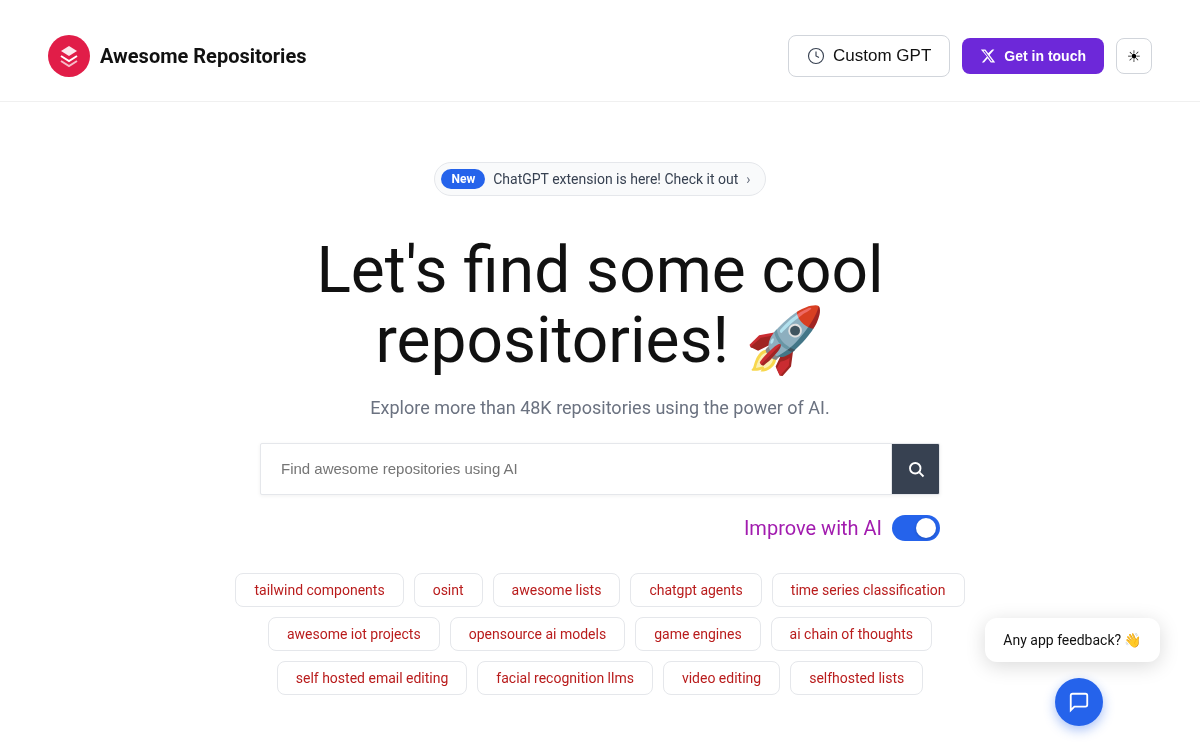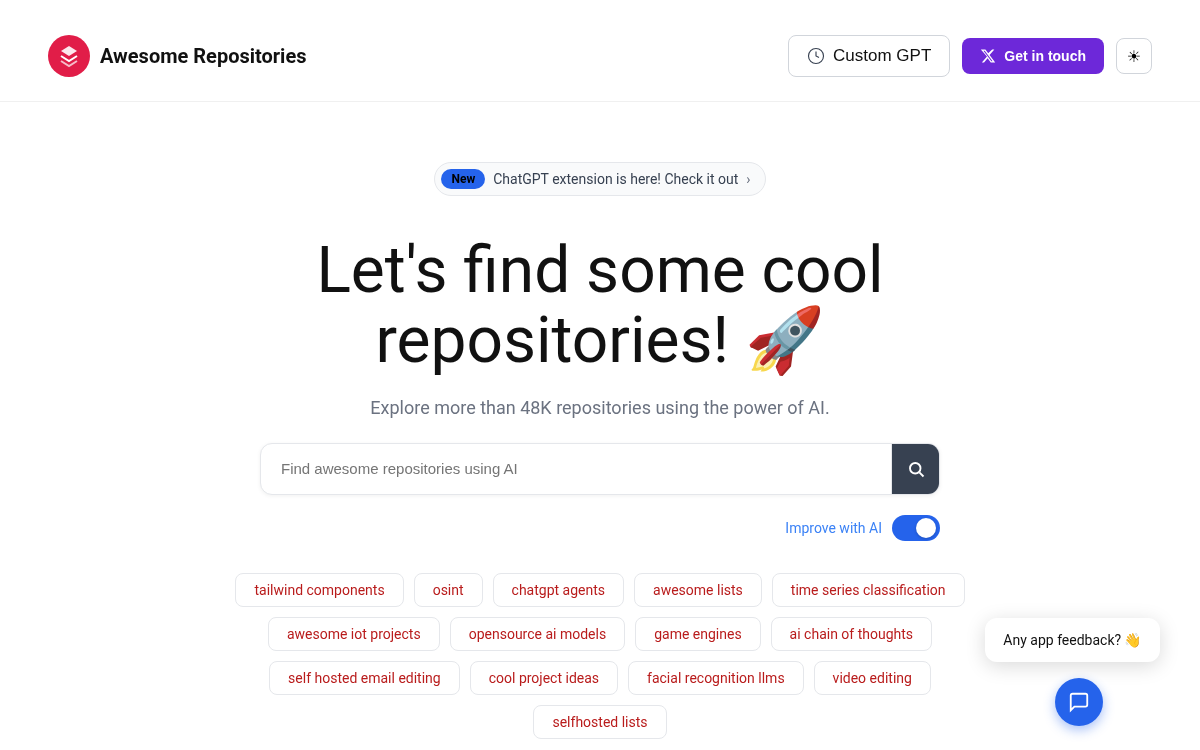--- a/index.html
+++ b/index.html
@@ -102,21 +102,21 @@
       gap: 8px;
       background: #f9fafb;
       border: 1px solid #e5e7eb;
       border-radius: 999px;
       padding: 6px 14px 6px 6px;
       margin-bottom: 40px;
       cursor: pointer;
     }
     .banner-new {
       background: #2563eb;
-      color: #000000;
+      color: #ffffff;
       font-size: 12px;
       font-weight: 700;
       padding: 3px 10px;
       border-radius: 999px;
     }
     .banner-text {
       font-size: 14px;
       color: #374151;
     }
     .banner-chevron {
@@ -144,21 +144,21 @@
     
     .search-container {
       width: 680px;
       position: relative;
       margin-bottom: 20px;
     }
     .search-box {
       display: flex;
       align-items: center;
       border: 1.5px solid #e5e7eb;
-      border-radius: 12px;
+      border-radius: 2px;
       overflow: hidden;
       background: white;
       box-shadow: 0 1px 4px rgba(0,0,0,0.06);
     }
     .search-input {
       flex: 1;
       padding: 16px 20px;
       border: none;
       outline: none;
       font-size: 15px;
@@ -183,22 +183,22 @@
     
     .ai-toggle-row {
       display: flex;
       align-items: center;
       justify-content: flex-end;
       width: 680px;
       gap: 10px;
       margin-bottom: 32px;
     }
     .ai-toggle-label {
-      font-size: 14px;
-      color: #3b82f6;
+      font-size: 20px;
+      color: #a21caf;
     }
     .toggle-switch {
       width: 48px;
       height: 26px;
       background: #2563eb;
       border-radius: 999px;
       position: relative;
       cursor: pointer;
       flex-shrink: 0;
     }
@@ -339,29 +339,28 @@
   <div class="ai-toggle-row">
     <span class="ai-toggle-label">Improve with AI</span>
     <div class="toggle-switch">
       <div class="toggle-knob"></div>
     </div>
   </div>
 
   <div class="tags-section" id="tags-container">
   <span class="tag">tailwind components</span>
       <span class="tag">osint</span>
+      <span class="tag">awesome lists</span>
       <span class="tag">chatgpt agents</span>
-      <span class="tag">awesome lists</span>
       <span class="tag">time series classification</span>
       <span class="tag">awesome iot projects</span>
       <span class="tag">opensource ai models</span>
       <span class="tag">game engines</span>
       <span class="tag">ai chain of thoughts</span>
       <span class="tag">self hosted email editing</span>
-      <span class="tag">cool project ideas</span>
       <span class="tag">facial recognition llms</span>
       <span class="tag">video editing</span>
       <span class="tag">selfhosted lists</span>
     </div>
 
 </main>
 
 <div class="feedback-widget">
   <div class="feedback-bubble">Any app feedback? 👋</div>
   <div class="feedback-chat-btn">

